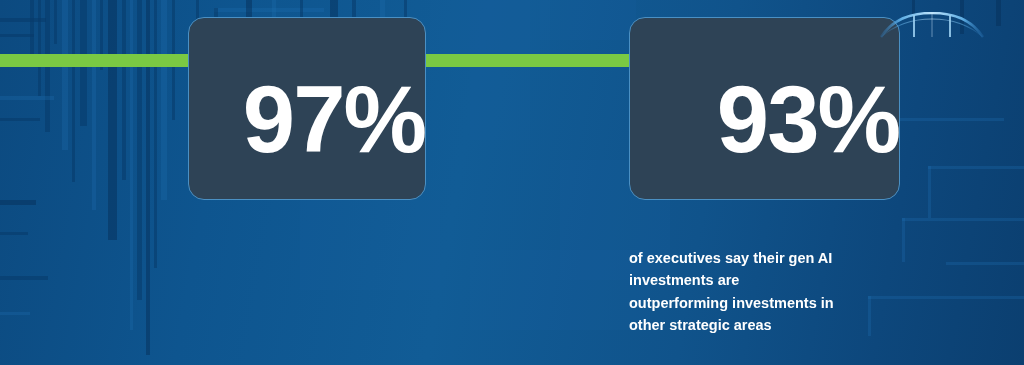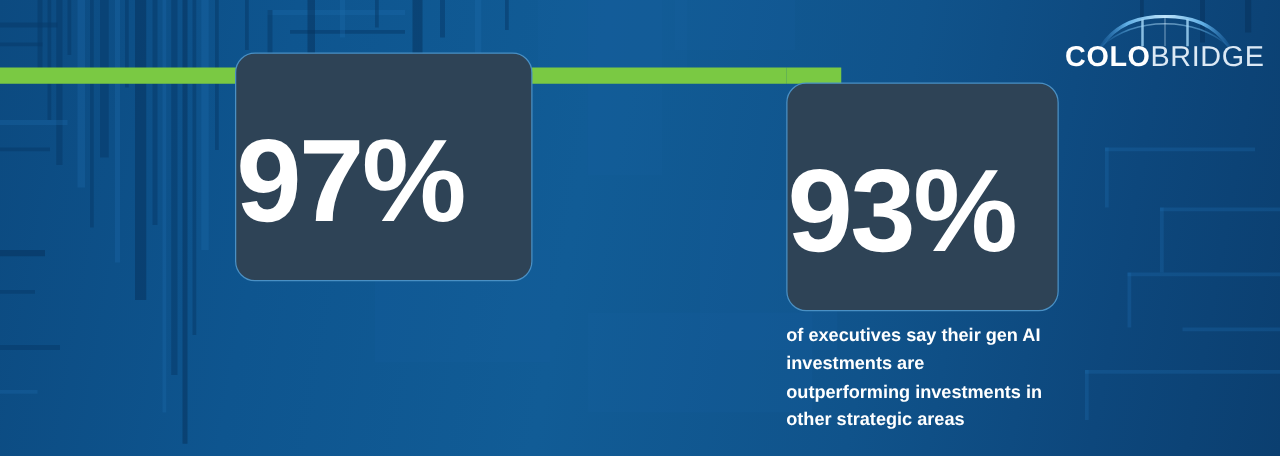--- a/index.html
+++ b/index.html
@@ -51,54 +51,55 @@
     top: 54px;
     background: #7ac943;
   }
   #green-left   { left: 0px;   width: 249px; }
   #green-mid    { left: 424px; width: 205px; }
   #green-right  { left: 629px; width: 44px;  }
 
   
   .stat-card {
     position: absolute;
-    top: 42px;
+    top: 17px;
     height: 183px;
     border-radius: 16px;
     background: #2e4356;
     border: 1.5px solid #4a90c4;
     box-sizing: border-box;
     display: flex;
     align-items: center;
-    justify-content: flex-start;
+    justify-content: flex-end;
     overflow: hidden;
+    padding-left: 10px;
   }
   #card-1 { left: 188px; width: 238px; }
-  #card-2 { left: 629px; width: 218px; margin-top: 24px; }
+  #card-2 { left: 629px; width: 271px; }
 
   .stat-value {
     color: #ffffff;
     font-size: 94px;
     font-weight: bold;
     letter-spacing: -2px;
     line-height: 1;
     margin-top: 22px;
   }
 
   
   .caption {
     position: absolute;
     color: #ffffff;
     font-size: 14.5px;
     font-weight: bold;
     line-height: 1.55;
     white-space: pre-line;
   }
   #caption-1 { left: 188px; top: 247px; width: 270px; }
-  #caption-2 { left: 629px; top: 258px; width: 280px; }
+  #caption-2 { left: 629px; top: 247px; width: 280px; }
 
   
   #source-note {
     position: absolute;
     left: 21px;
     top: 337px;
     color: #e8f0f7;
     font-size: 14.5px;
     font-style: italic;
   }
@@ -233,16 +234,15 @@
           <stop offset="80%" stop-color="#64b4ea" stop-opacity="0.95"></stop>
           <stop offset="100%" stop-color="#2f7fc4" stop-opacity="0.25"></stop>
         </linearGradient>
       </defs>
       <path d="M1 25 C 14 5, 34 1, 52 1 C 70 1, 90 5, 103 25" fill="none" stroke="url(#arcGrad)" stroke-width="2.6"></path>
       <path d="M1 25 C 16 12, 34 7, 52 7 C 70 7, 88 12, 103 25" fill="none" stroke="url(#arcGrad)" stroke-width="1.1" opacity="0.55"></path>
       <line x1="34" y1="3.2" x2="34" y2="25" stroke="#9fd3f4" stroke-width="2" opacity="0.85"></line>
       <line x1="70" y1="3.2" x2="70" y2="25" stroke="#9fd3f4" stroke-width="2" opacity="0.85"></line>
       <line x1="52" y1="1" x2="52" y2="25" stroke="#cfe9fb" stroke-width="1" opacity="0.45"></line>
     </svg>
-    <div id="logo-text"><span class="logo-colo">COLO</span><span class="logo-bridge">BRIDGE</span></div>
   </div>
 
 </div>
 
 </body></html>

